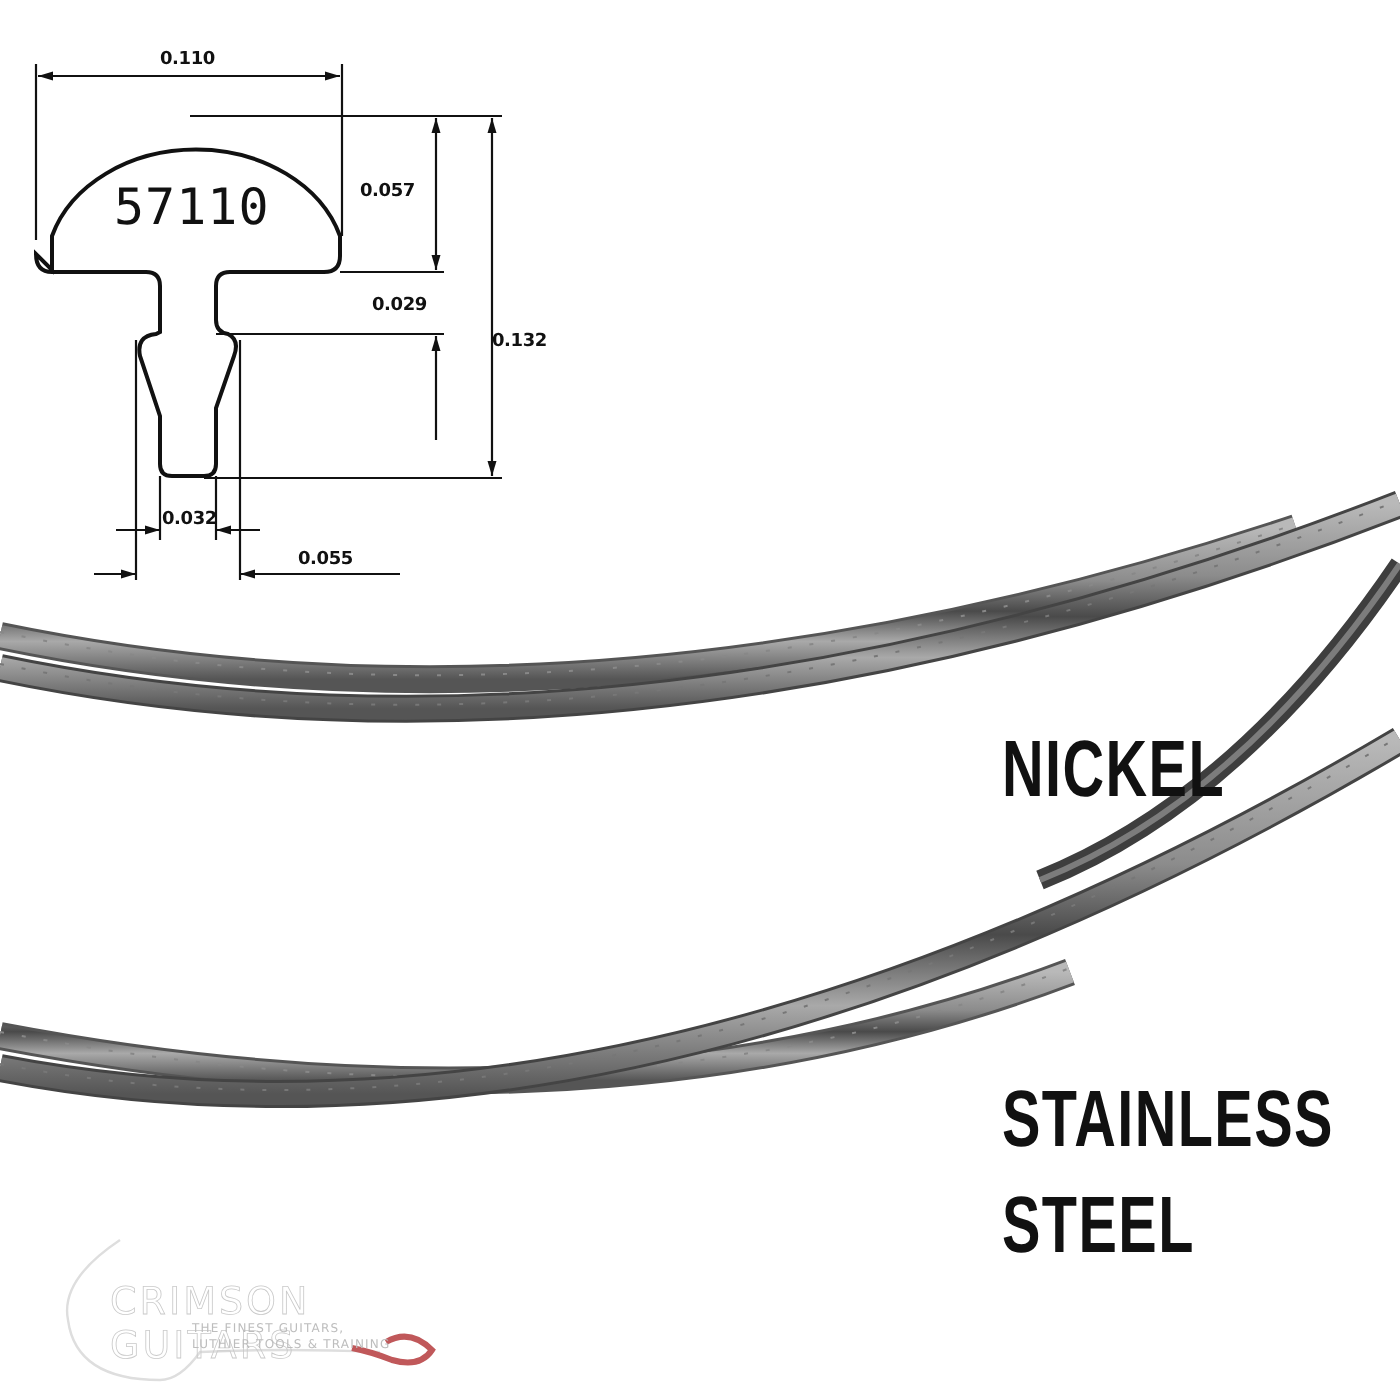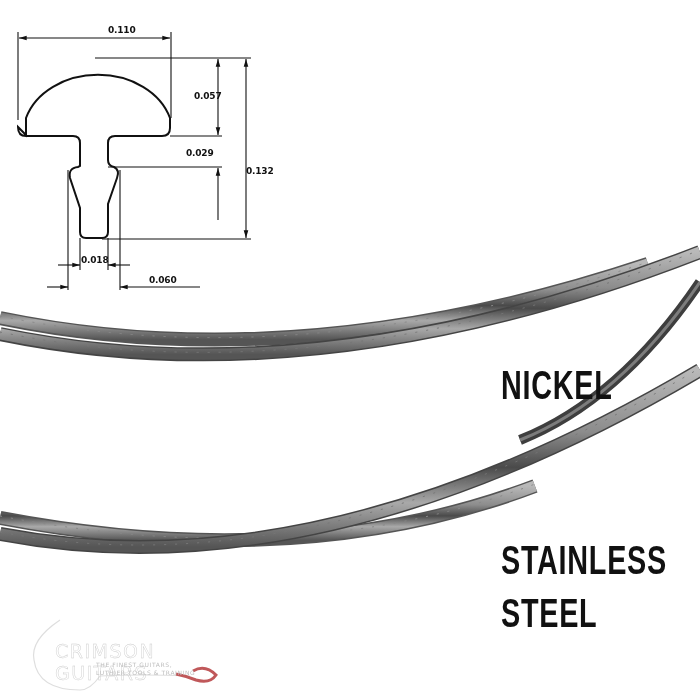--- a/index.html
+++ b/index.html
@@ -101,27 +101,28 @@
       <path d="M0,534 Q320,595 700,370" stroke="url(#wireGrad)" stroke-width="11" fill="none"></path>
       <path d="M0,532 Q320,593 700,368" stroke="#777" stroke-width="1" stroke-dasharray="2 9" fill="none"></path>
     </g>
 
     <g>
       <path d="M60,620 Q30,640 34,660 Q38,690 80,690 Q90,690 100,676 Q140,674 190,676" stroke="#dedede" stroke-width="1.2" fill="none"></path>
       <path d="M193,671 Q205,664 216,675 Q210,684 196,680 Q186,676 176,674" stroke="#c0585a" stroke-width="3" fill="none"></path>
     </g>
   </svg>
 
-  <span class="dim-label" style="left:80px;top:25px;margin-left:28px;">0.110</span>
-  <span class="dim-label" style="left:194px;top:91px;">0.057</span>
+  <span class="dim-label" style="left:80px;top:25px;">0.110</span>
+  <span class="dim-label" style="left:180px;top:91px;">0.057</span>
   <span class="dim-label" style="left:186px;top:148px;">0.029</span>
   <span class="dim-label" style="left:246px;top:142px;margin-top:24px;">0.132</span>
-  <span class="dim-label" style="left:81px;top:255px;">0.018</span>
-  <span class="dim-label" style="left:149px;top:275px;">0.060</span>
+  <span class="dim-label" style="left:81px;top:255px;">0.032</span>
+  <span class="dim-label" style="left:149px;top:275px;">0.055</span>
 
+  <span class="part-no" style="left:57px;top:89px;">57110</span>
 
   <div class="big-label" style="left:501px;top:365px;">NICKEL</div>
   <div class="big-label" style="left:501px;top:540px;">STAINLESS</div>
   <div class="big-label" style="left:501px;top:593px;">STEEL</div>
 
   <div class="logo">
     <span class="logo-name">CRIMSON GUITARS</span>
     <span class="logo-tag" style="top:43px;">THE FINEST GUITARS,</span>
     <span class="logo-tag" style="top:51px;">LUTHIER TOOLS &amp; TRAINING</span>
   </div>

